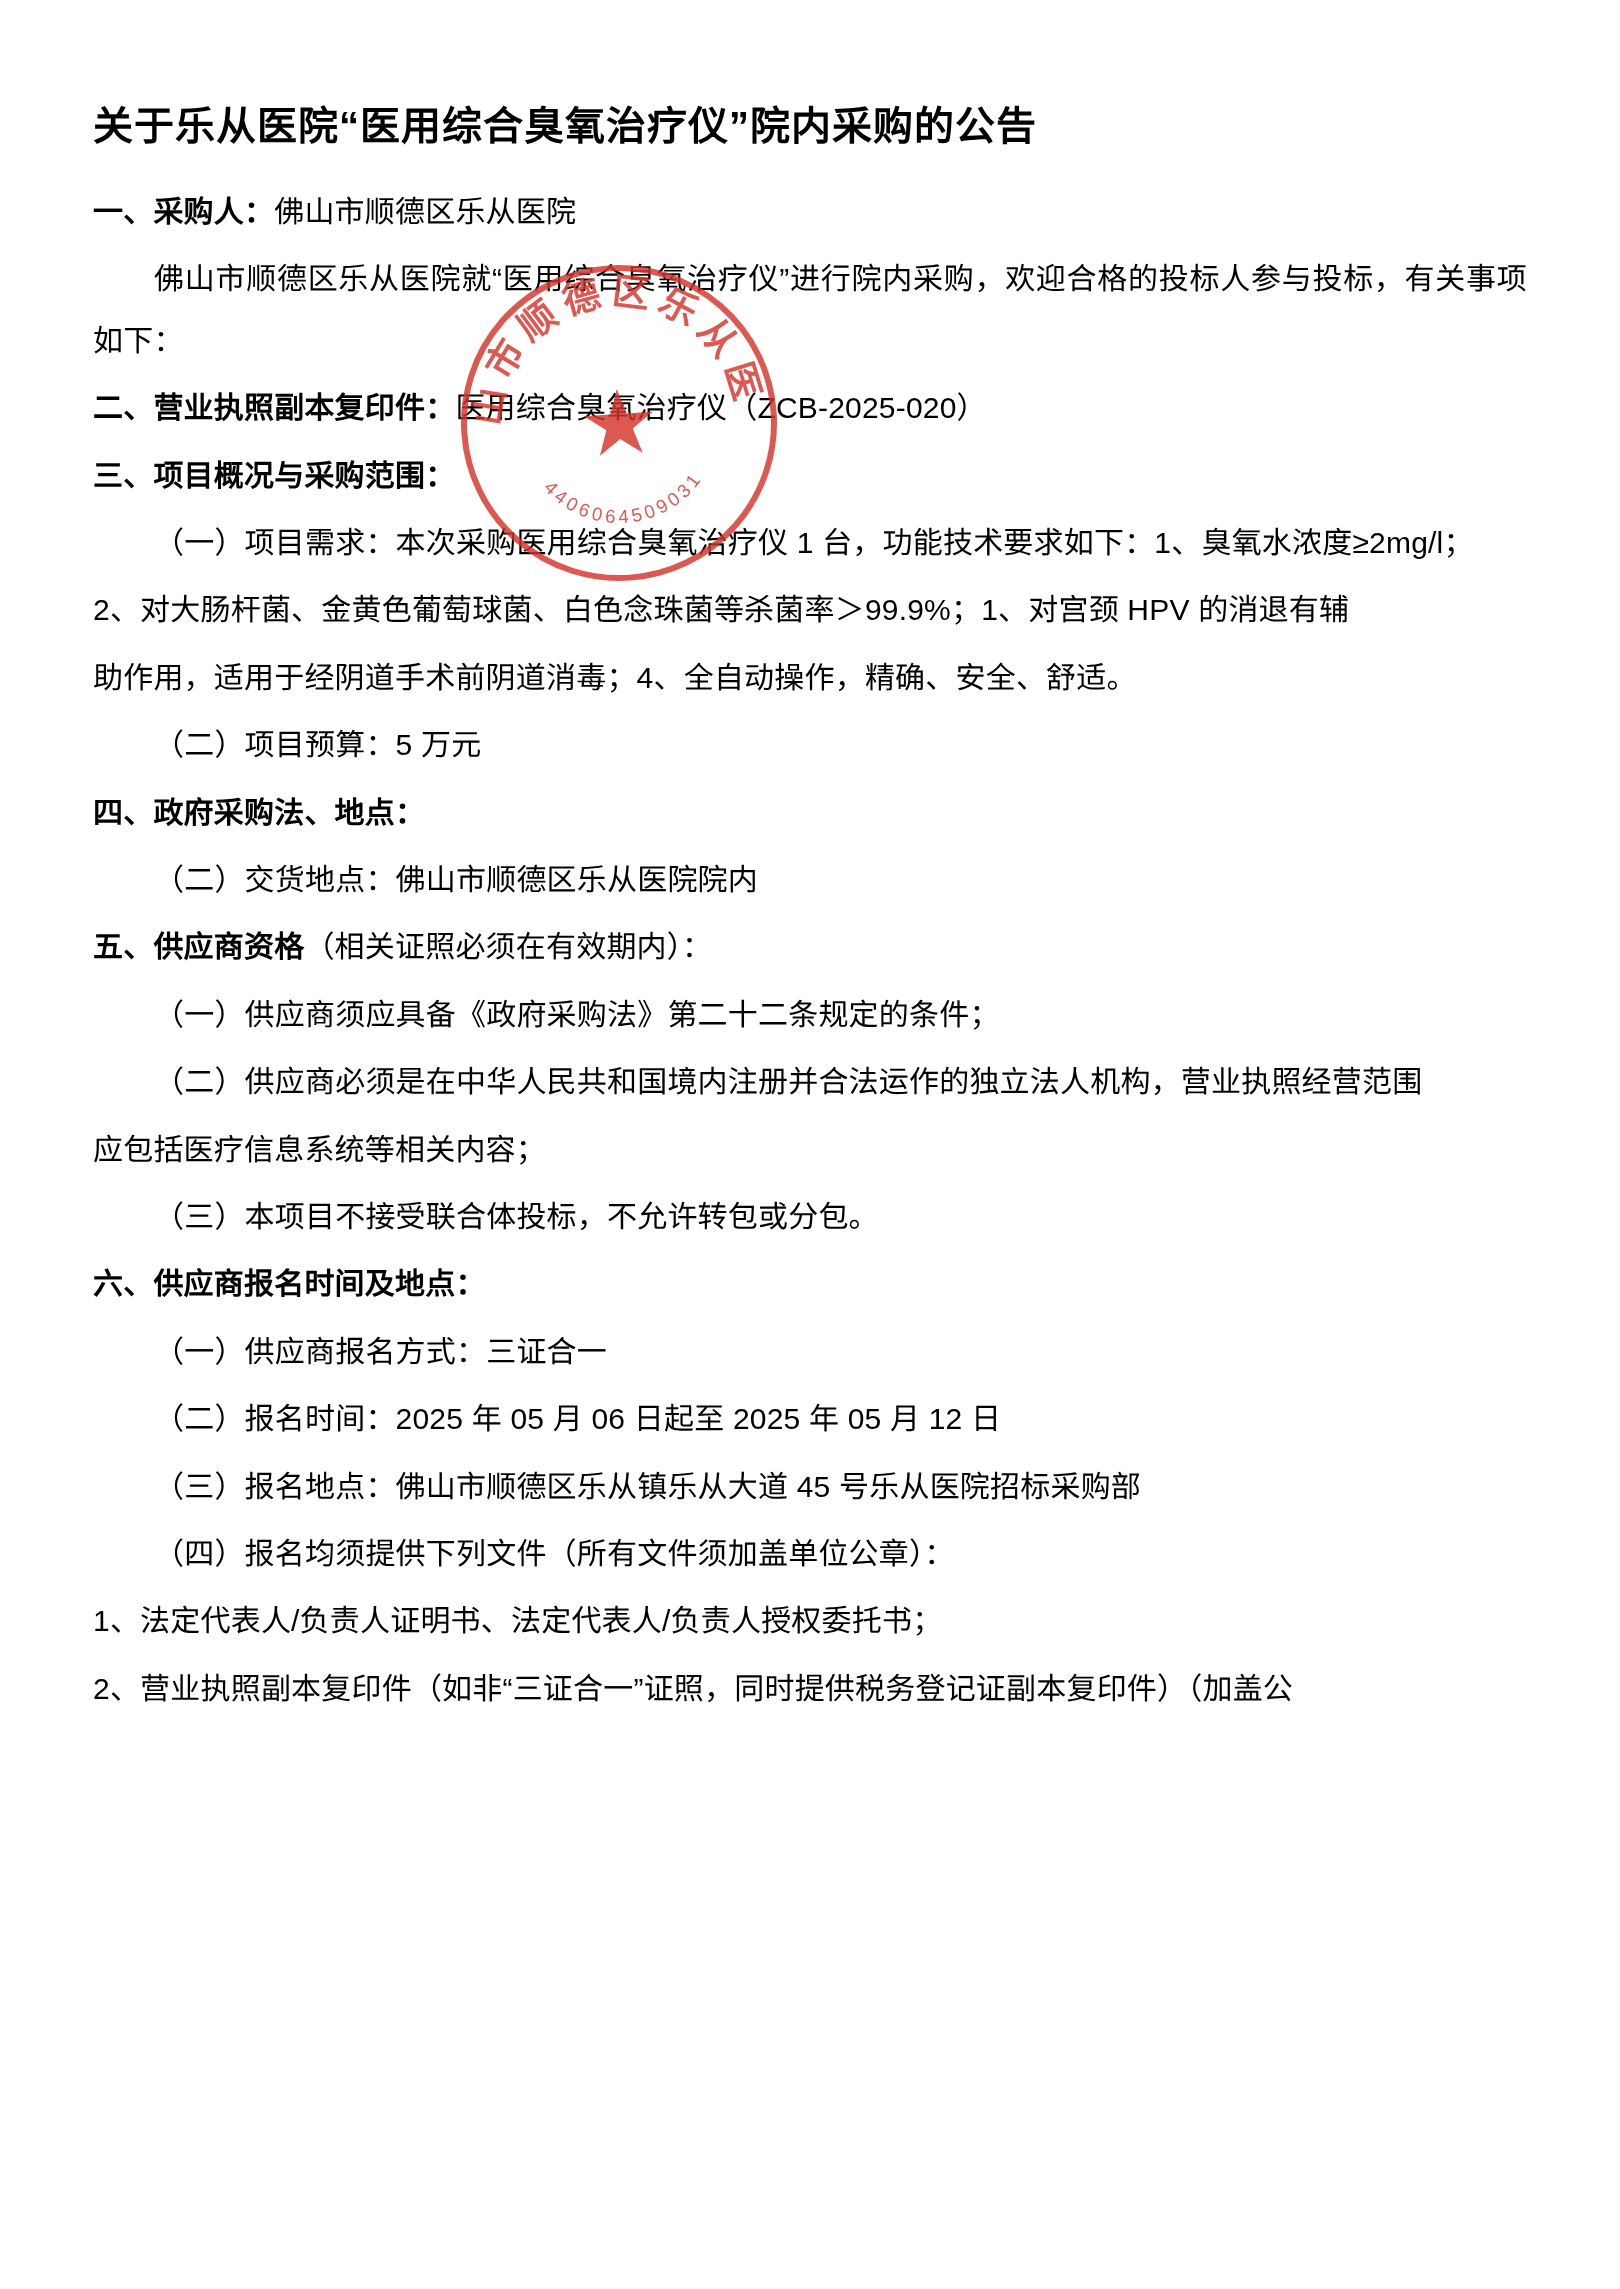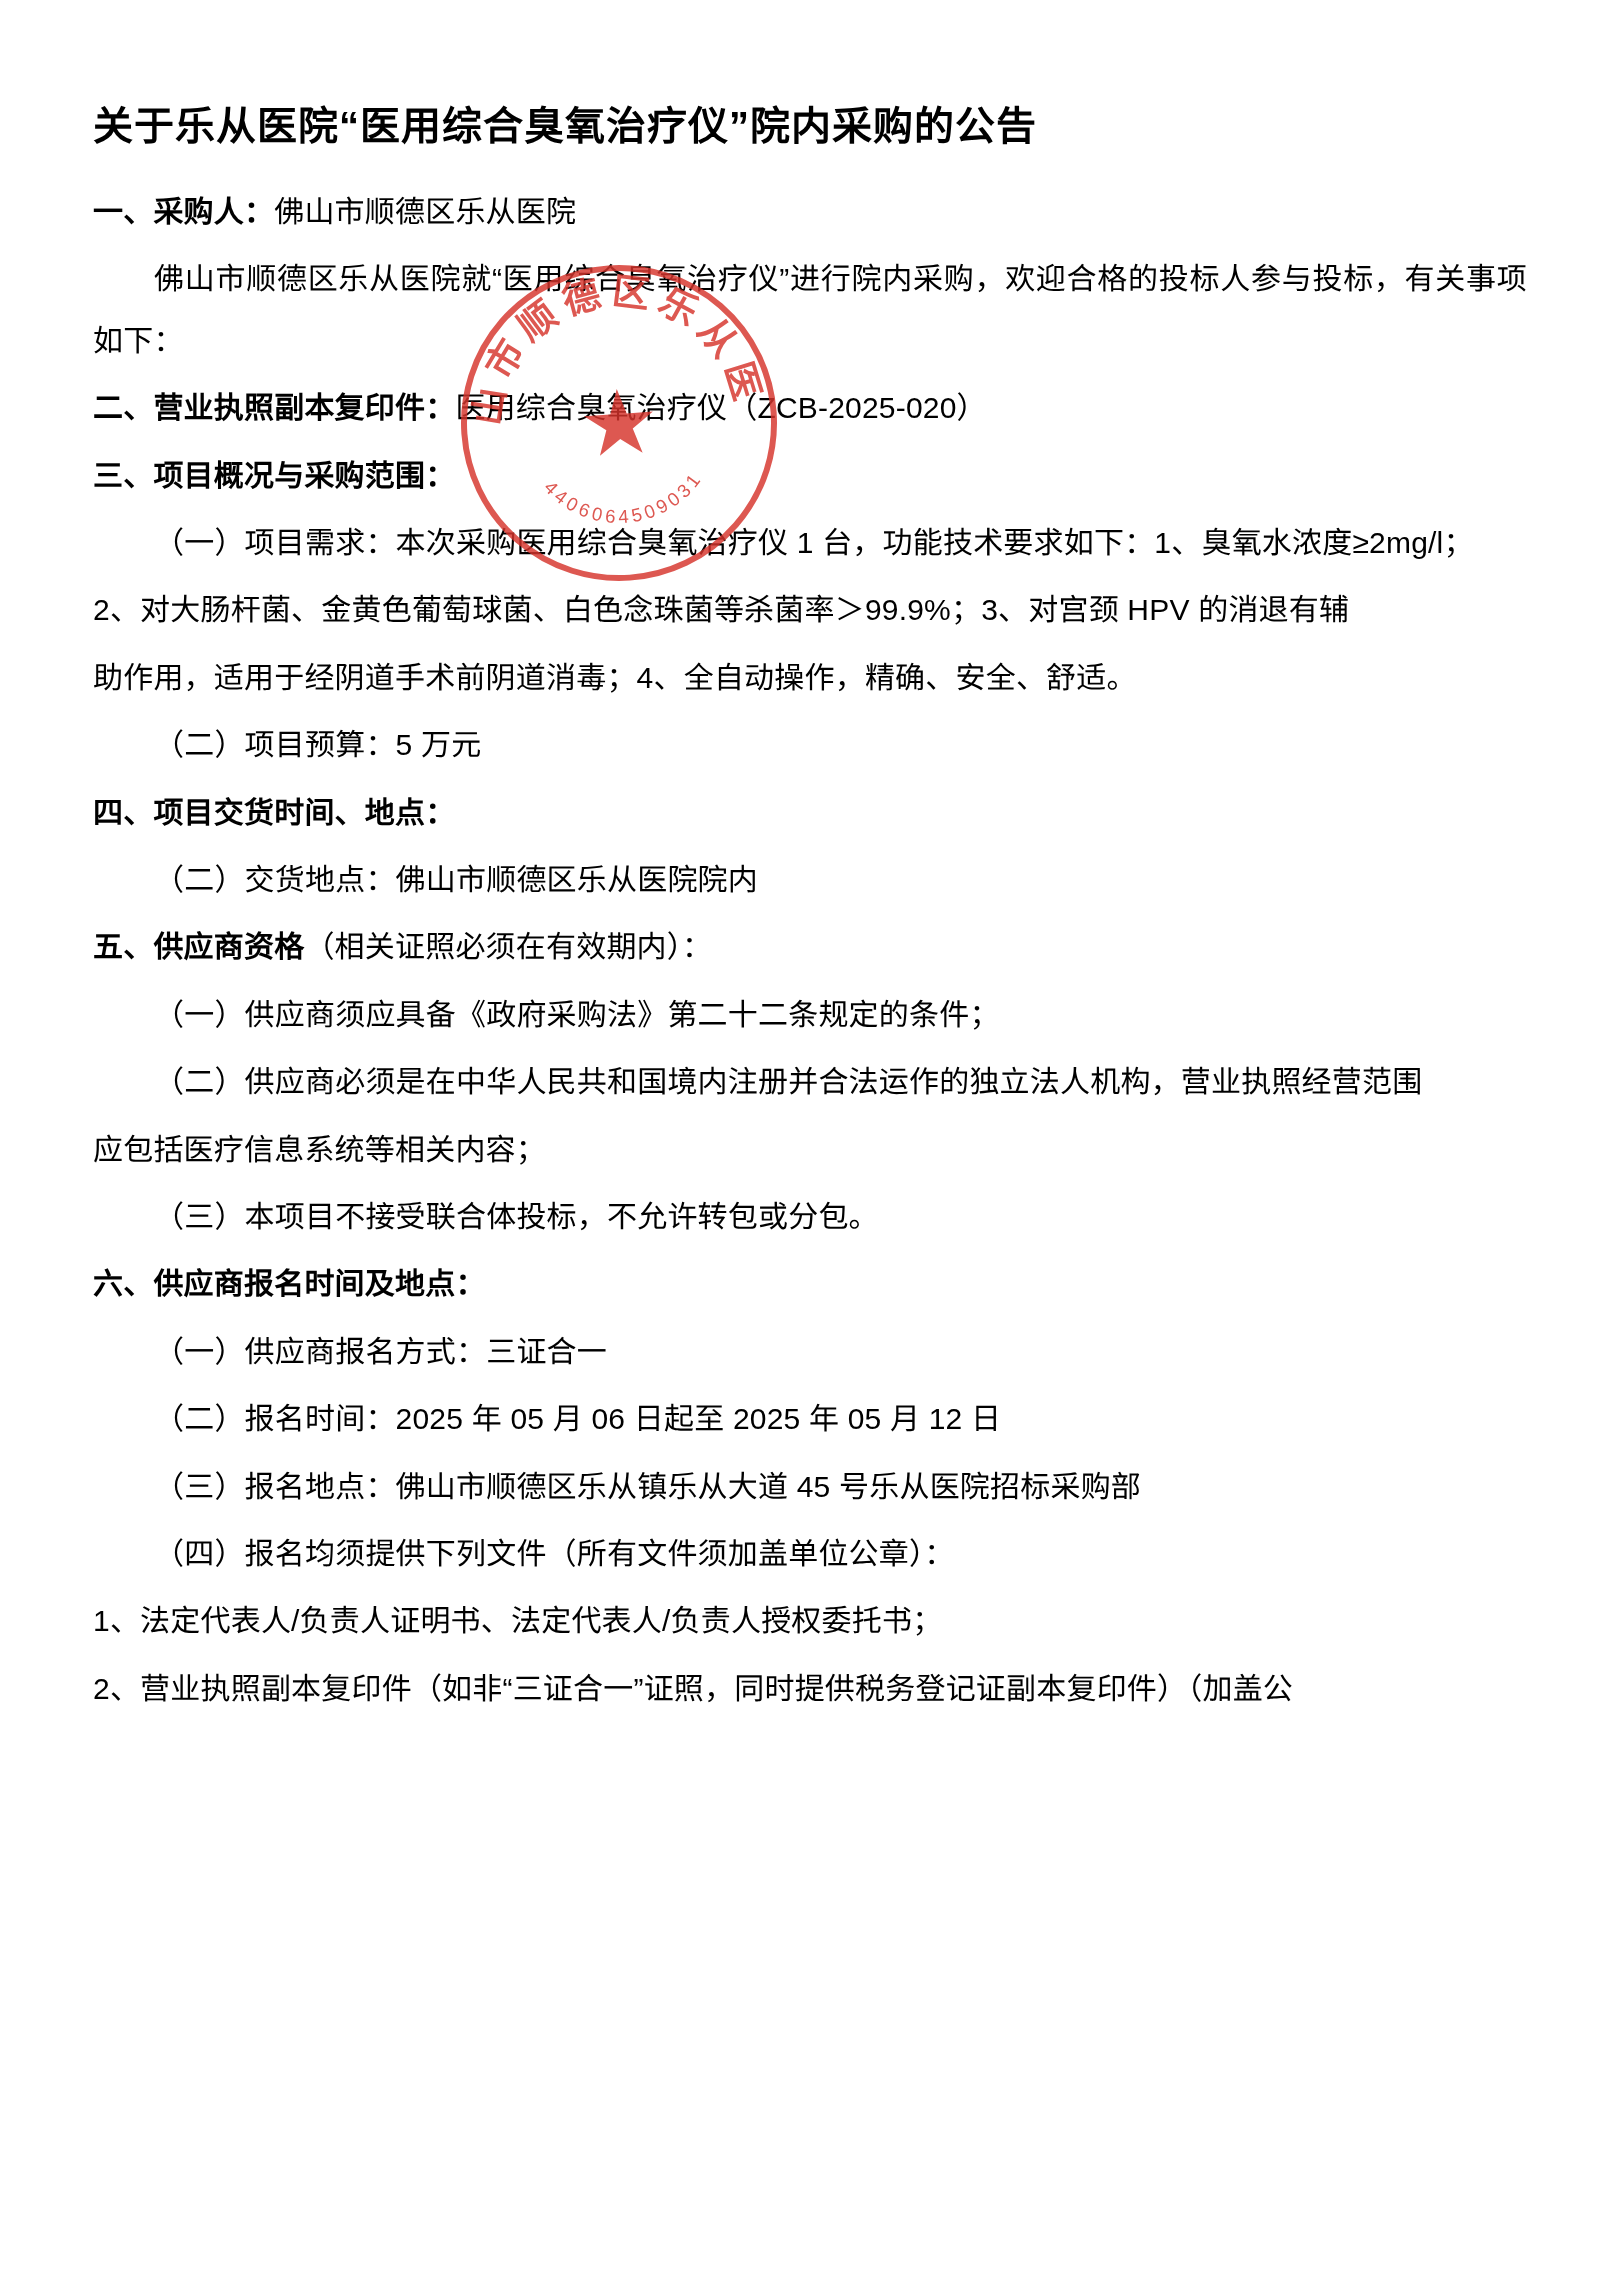--- a/index.html
+++ b/index.html
@@ -94,25 +94,25 @@
 
   <p class="body-text heading"><span>一、采购人：</span><span class="normal">佛山市顺德区乐从医院</span></p>
 
   <p class="body-text indent2">佛山市顺德区乐从医院就“医用综合臭氧治疗仪”进行院内采购，欢迎合格的投标人参与投标，有关事项如下：</p>
 
   <p class="body-text heading"><span>二、营业执照副本复印件：</span><span class="normal">医用综合臭氧治疗仪（ZCB-2025-020）</span></p>
 
   <p class="body-text heading">三、项目概况与采购范围：</p>
 
   <p class="body-text indent2">（一）项目需求：本次采购医用综合臭氧治疗仪 1 台，功能技术要求如下：1、臭氧水浓度≥2mg/l；</p>
-  <p class="body-text">2、对大肠杆菌、金黄色葡萄球菌、白色念珠菌等杀菌率＞99.9%；3、对宫颈 HPV 的消退有辅</p>
+  <p class="body-text">2、对大肠杆菌、金黄色葡萄球菌、白色念珠菌等杀菌率＞99.9%；1、对宫颈 HPV 的消退有辅</p>
   <p class="body-text">助作用，适用于经阴道手术前阴道消毒；4、全自动操作，精确、安全、舒适。</p>
   <p class="body-text indent2">（二）项目预算：5 万元</p>
 
-  <p class="body-text heading">四、项目交货时间、地点：</p>
+  <p class="body-text heading">四、政府采购法、地点：</p>
   <p class="body-text indent2">（二）交货地点：佛山市顺德区乐从医院院内</p>
 
   <p class="body-text heading"><span>五、供应商资格</span><span class="normal">（相关证照必须在有效期内）：</span></p>
   <p class="body-text indent2">（一）供应商须应具备《政府采购法》第二十二条规定的条件；</p>
   <p class="body-text indent2">（二）供应商必须是在中华人民共和国境内注册并合法运作的独立法人机构，营业执照经营范围</p>
   <p class="body-text">应包括医疗信息系统等相关内容；</p>
   <p class="body-text indent2">（三）本项目不接受联合体投标，不允许转包或分包。</p>
 
   <p class="body-text heading">六、供应商报名时间及地点：</p>
   <p class="body-text indent2">（一）供应商报名方式：三证合一</p>

